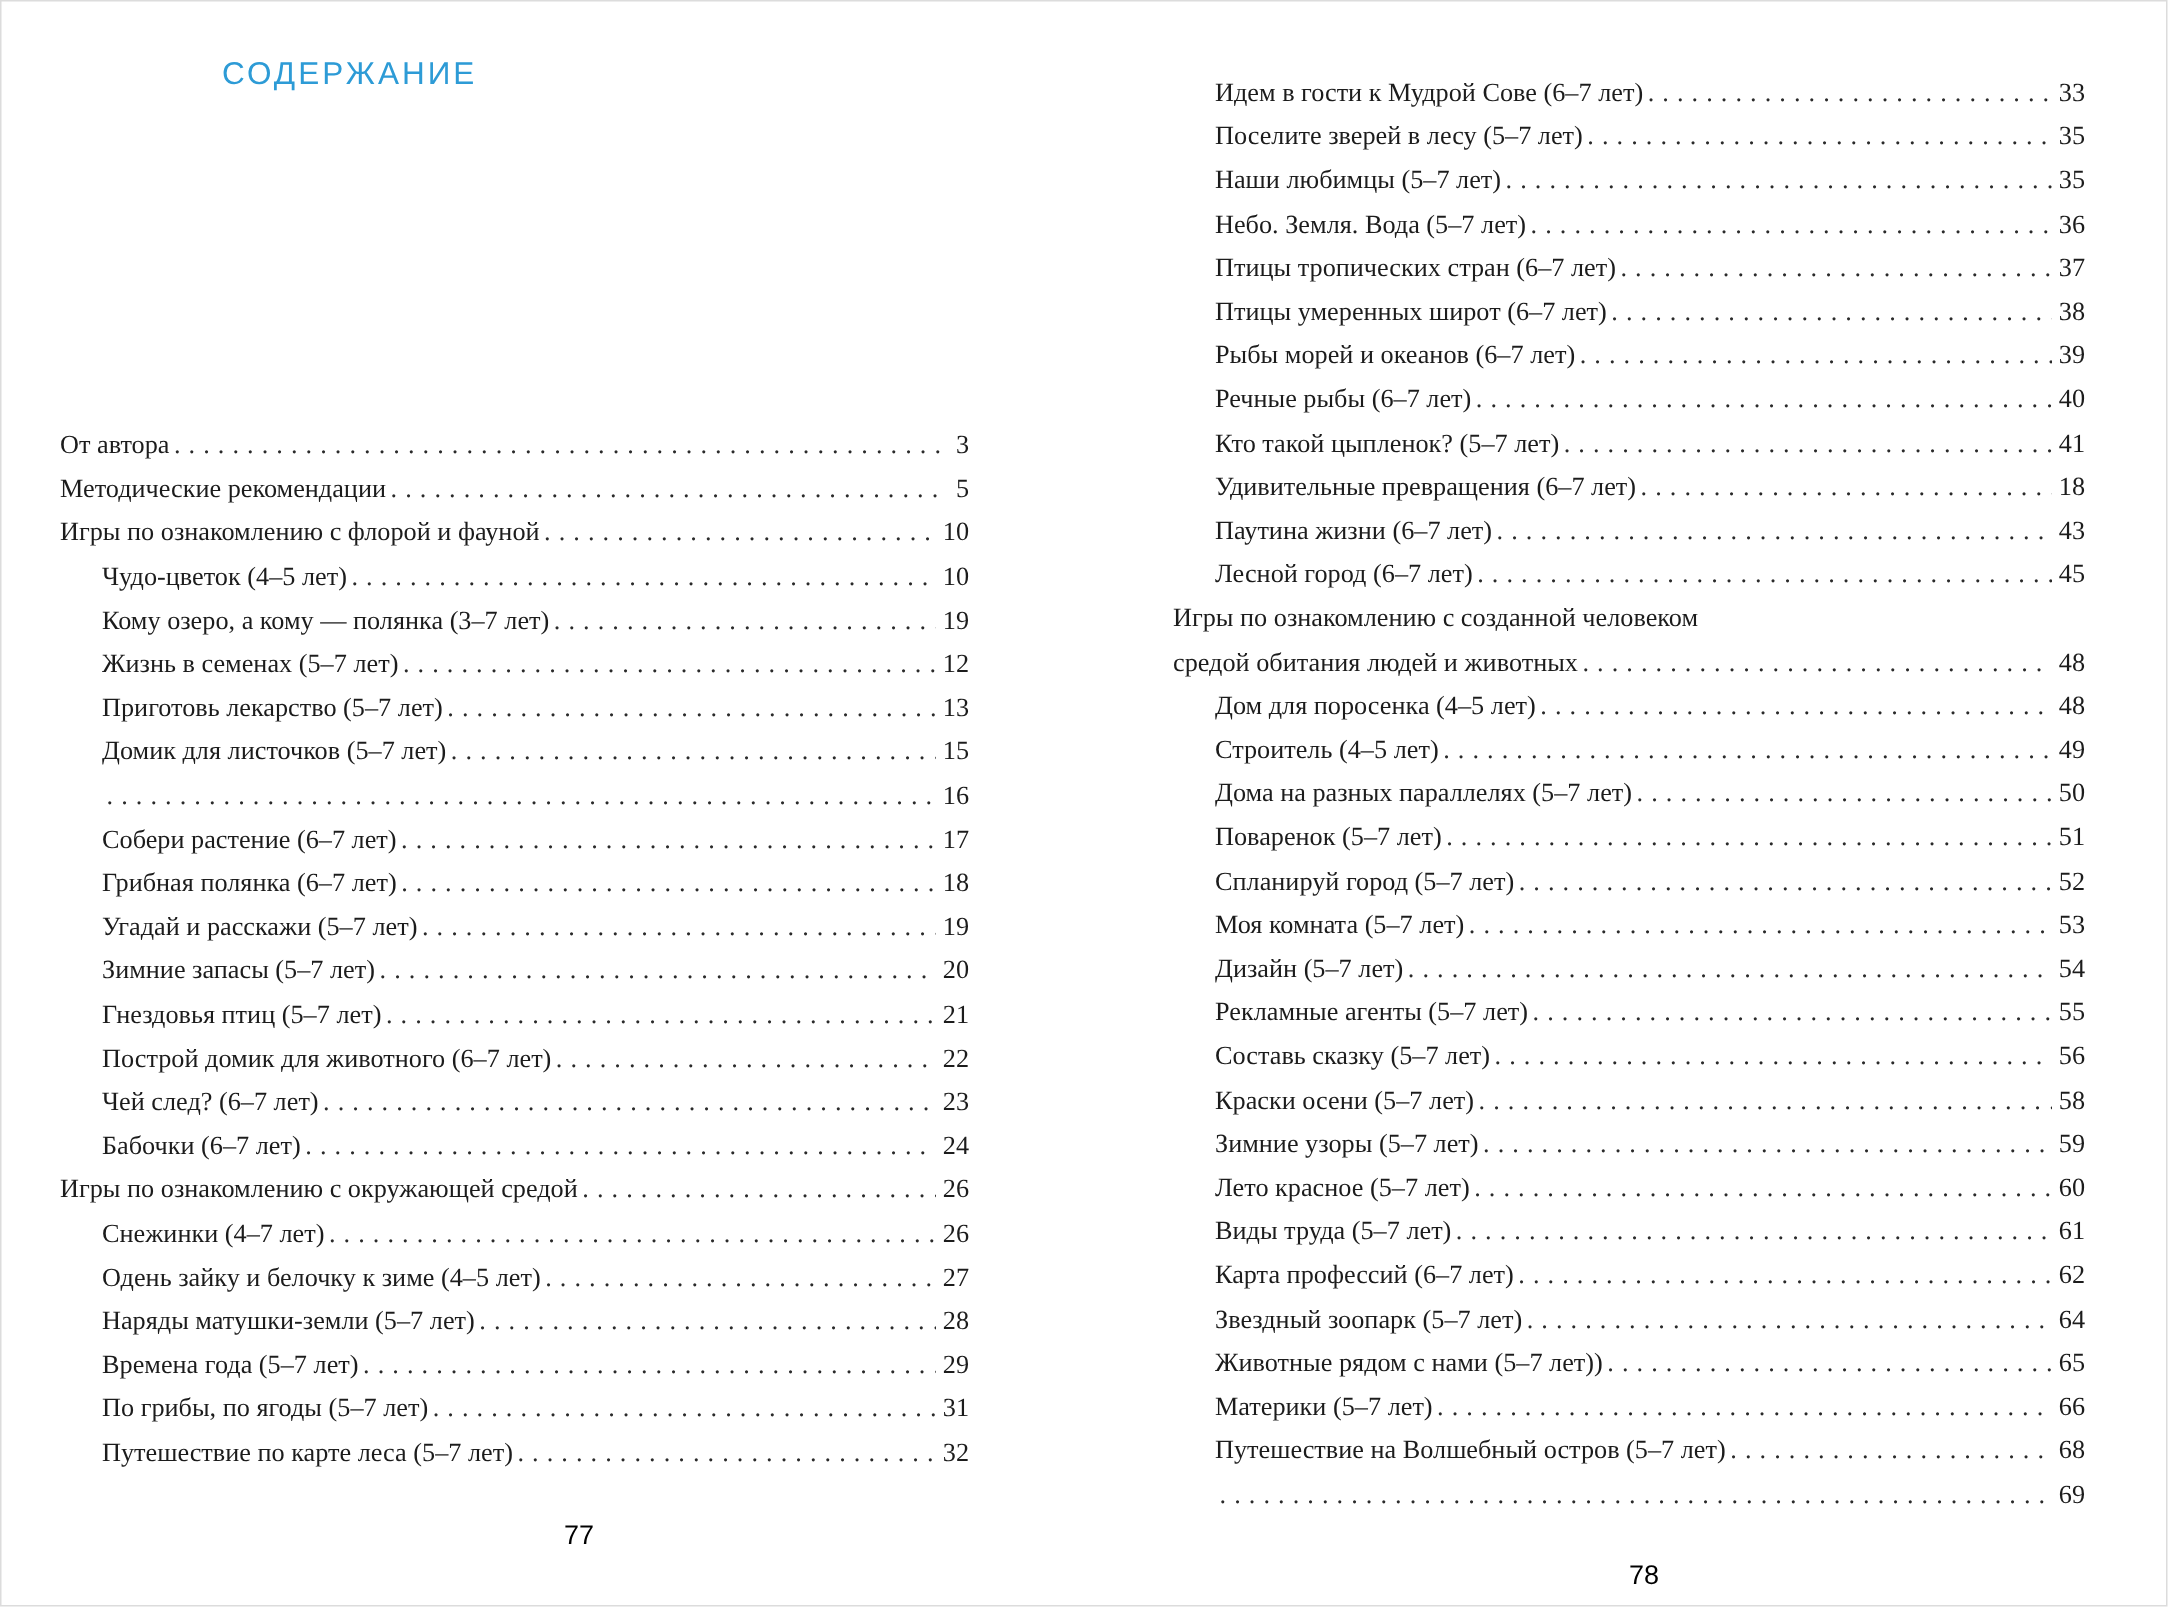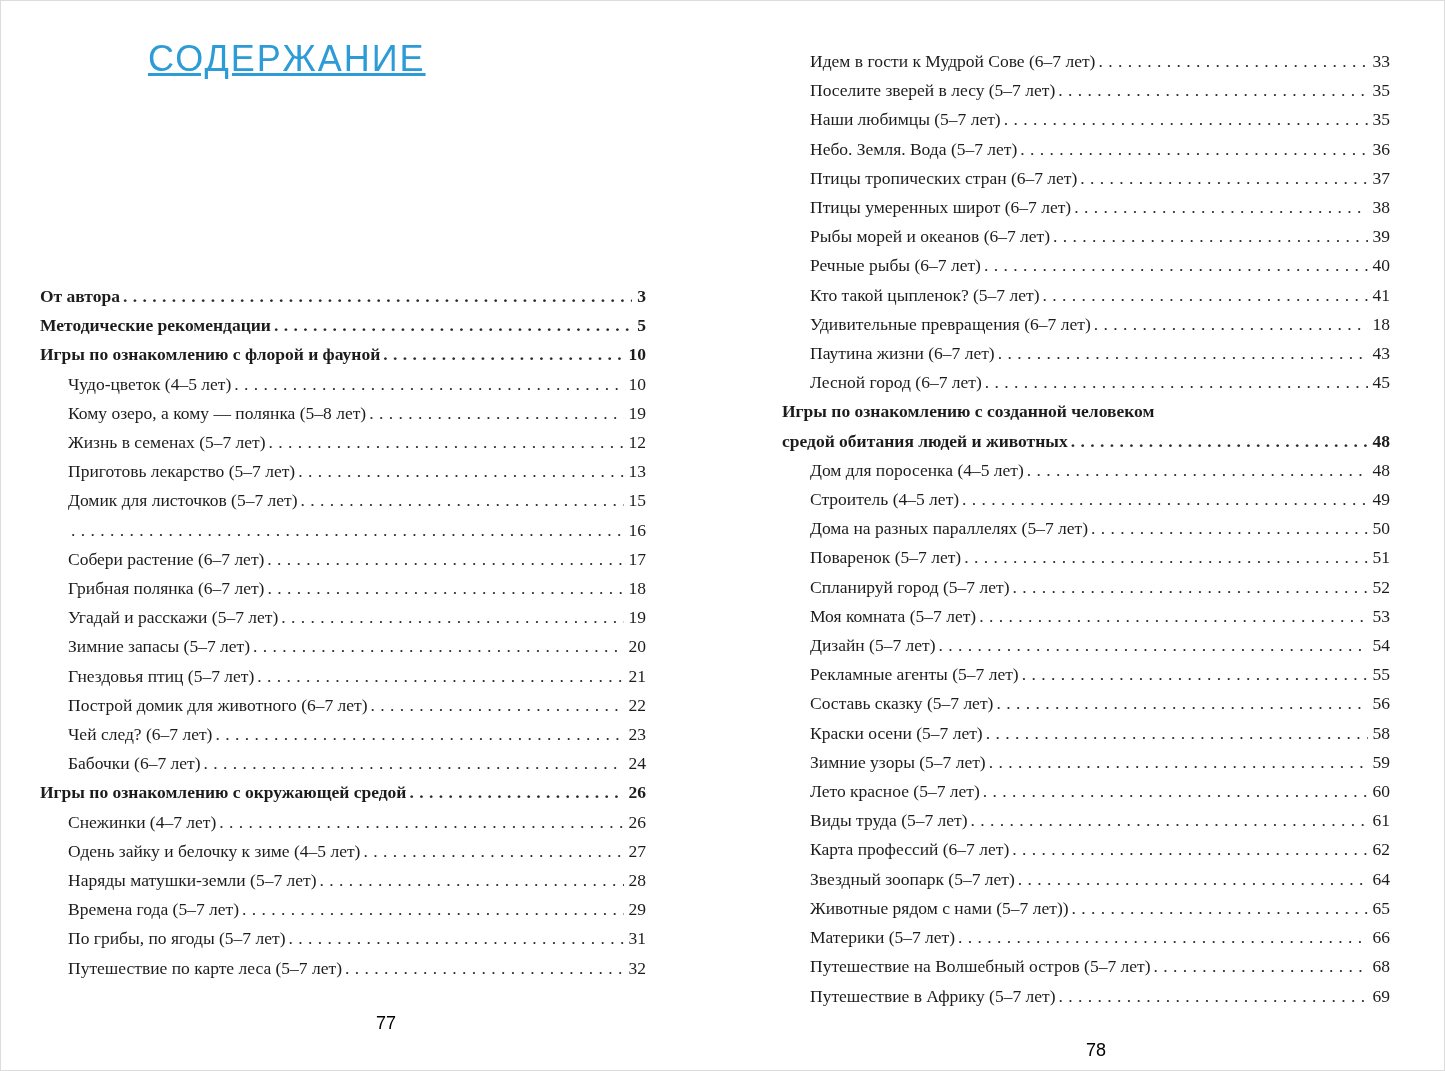--- a/index.html
+++ b/index.html
@@ -13,40 +13,39 @@
   }
   .canvas-border {
     position: absolute; inset: 0;
     border: 1px solid #dcdcdc;
     pointer-events: none;
   }
   .toc-title {
     position: absolute;
     left: 148px; top: 38px;
     font-family: "Liberation Sans", "DejaVu Sans", sans-serif;
-    font-size: 36px;
+    font-size: 21px;
     font-weight: 500;
     letter-spacing: 2px;
     color: #2d9bd6;
     margin: 0;
-    text-decoration: underline;
   }
   .entries {
     position: absolute;
     font-size: 17.5px;
     line-height: 29.2px;
   }
   .entries-left  { left: 40px;  top: 282px; width: 606px; }
   .entries-right { left: 782px; top: 47px;  width: 608px; }
   .entry {
     display: flex;
     align-items: baseline;
     white-space: nowrap;
   }
-  .entry.bold { font-weight: 700; }
+  .entry.bold { font-weight: 400; }
   .entry.indent { padding-left: 28px; }
   .entry .label { flex: 0 0 auto; }
   .entry .dots {
     flex: 1 1 auto;
     overflow: hidden;
     margin: 0 3px;
     color: #2a2a2a;
     letter-spacing: 0.5px;
   }
   .entry .dots::after {
@@ -88,21 +87,21 @@
     <span class="label">Игры по ознакомлению с флорой и фауной</span>
     <span class="dots"></span>
     <span class="page-ref">10</span>
   </div>
     <div class="entry indent">
     <span class="label">Чудо-цветок (4–5 лет)</span>
     <span class="dots"></span>
     <span class="page-ref">10</span>
   </div>
     <div class="entry indent">
-    <span class="label">Кому озеро, а кому — полянка (5–8 лет)</span>
+    <span class="label">Кому озеро, а кому — полянка (3–7 лет)</span>
     <span class="dots"></span>
     <span class="page-ref">19</span>
   </div>
     <div class="entry indent">
     <span class="label">Жизнь в семенах (5–7 лет)</span>
     <span class="dots"></span>
     <span class="page-ref">12</span>
   </div>
     <div class="entry indent">
     <span class="label">Приготовь лекарство (5–7 лет)</span>
@@ -350,21 +349,20 @@
     <span class="label">Материки (5–7 лет)</span>
     <span class="dots"></span>
     <span class="page-ref">66</span>
   </div>
     <div class="entry indent">
     <span class="label">Путешествие на Волшебный остров (5–7 лет)</span>
     <span class="dots"></span>
     <span class="page-ref">68</span>
   </div>
     <div class="entry indent">
-    <span class="label">Путешествие в Африку (5–7 лет)</span>
     <span class="dots"></span>
     <span class="page-ref">69</span>
   </div>
   </div>
 
 <div class="folio folio-left">77</div>
 
 <div class="folio folio-right">78</div>
 
 </body></html>

